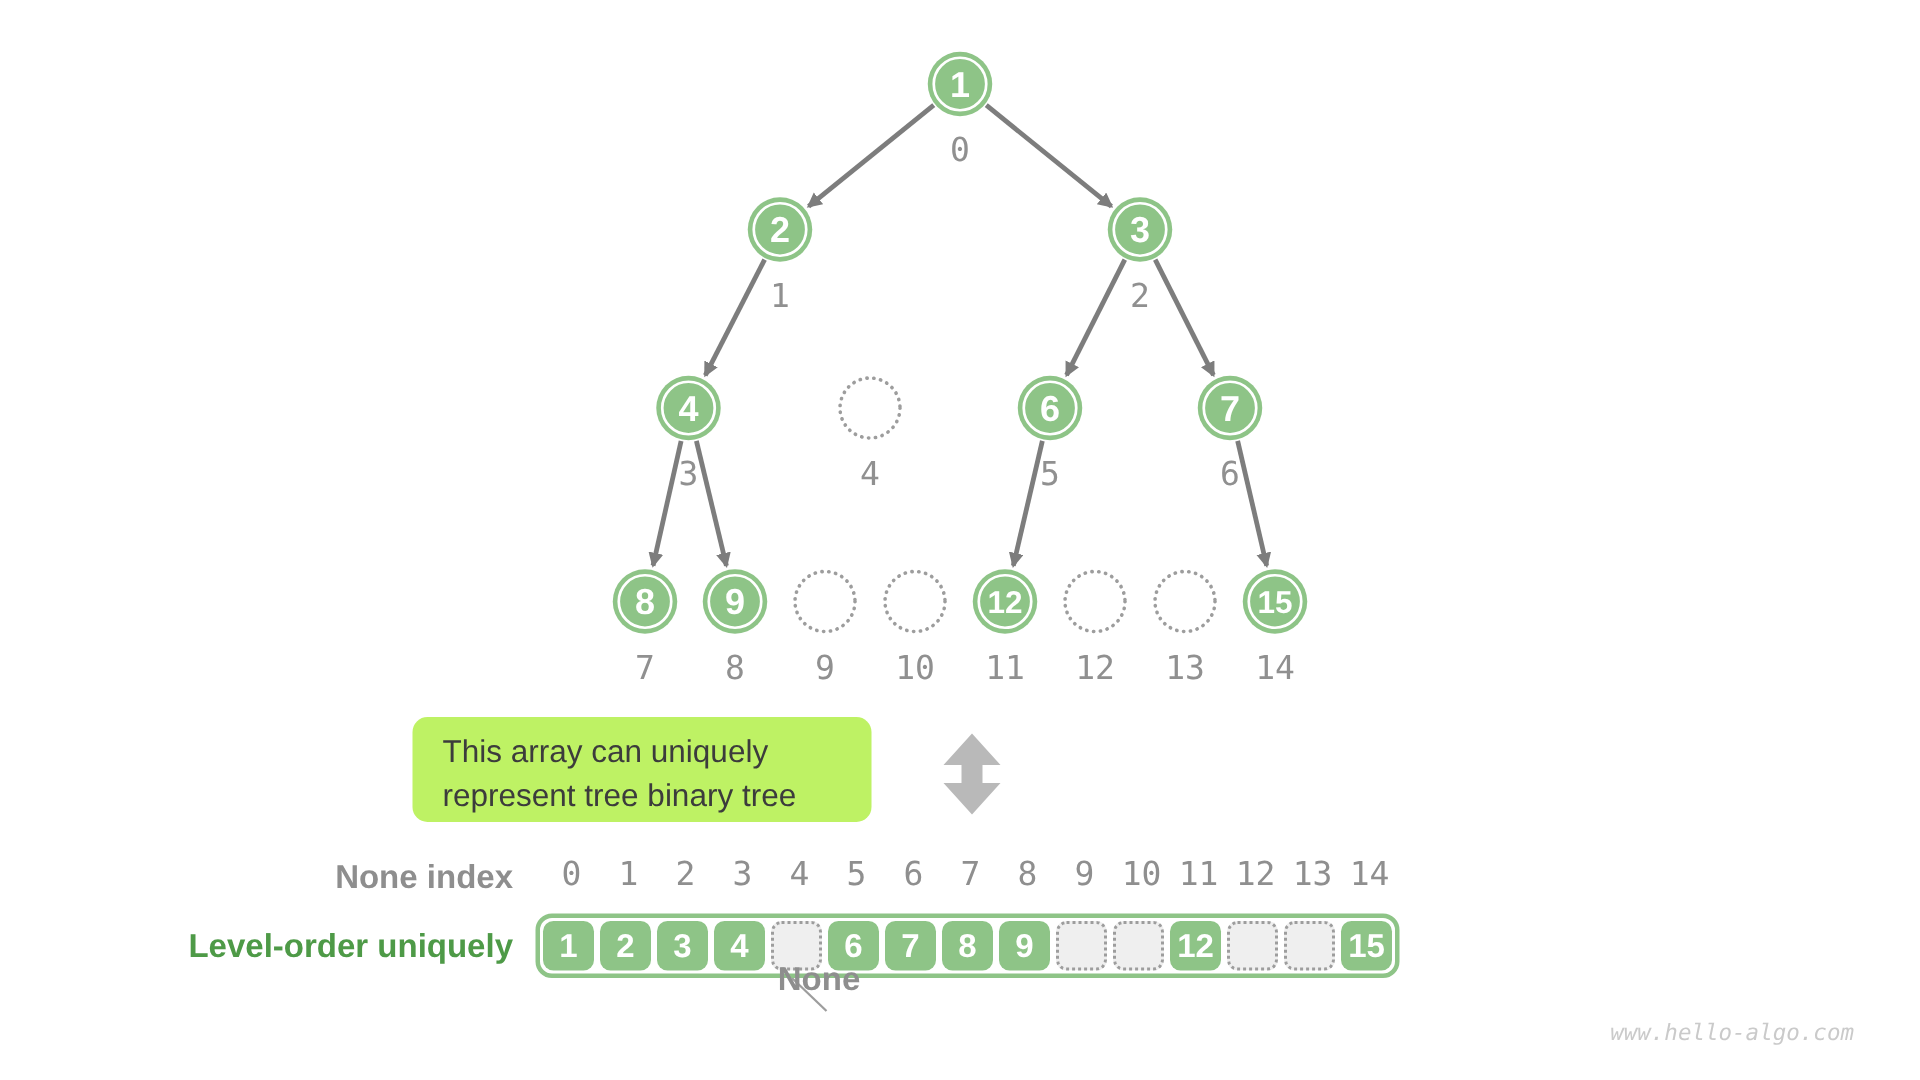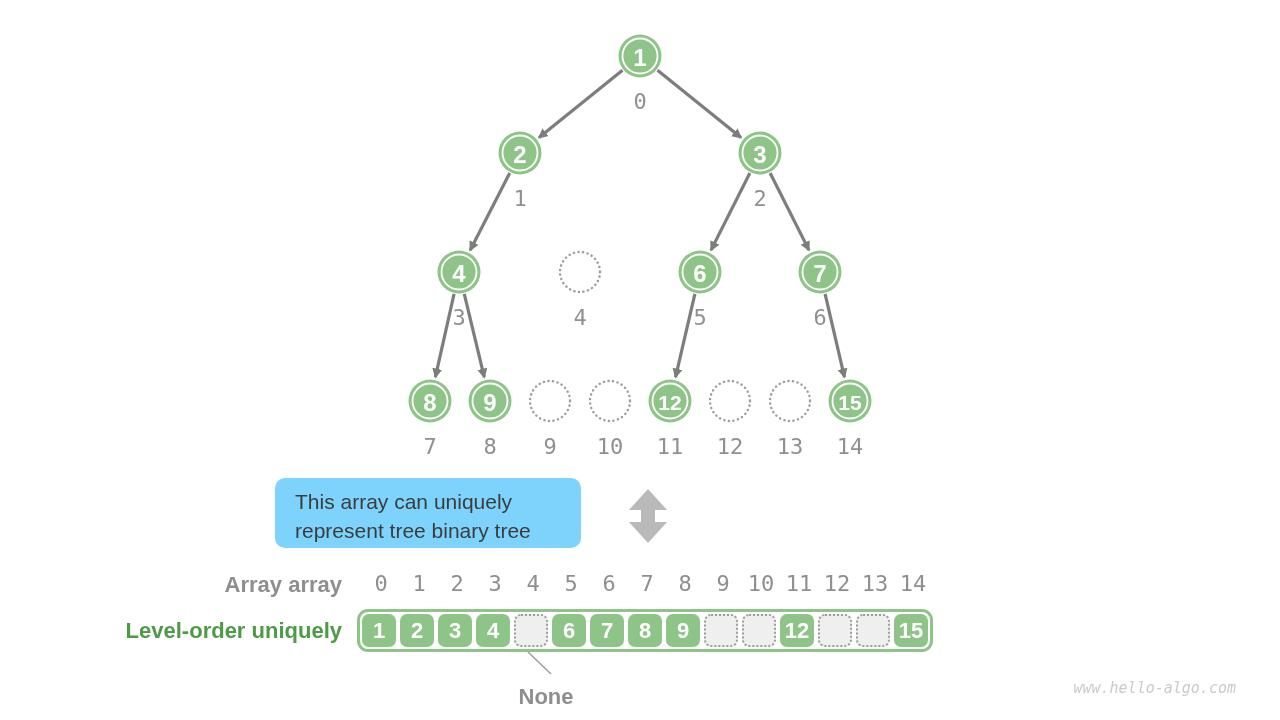--- a/index.html
+++ b/index.html
@@ -2,41 +2,41 @@
 <html><head>
 <meta charset="utf-8">
 <style>
   * { margin: 0; padding: 0; box-sizing: border-box; }
   html,body { width: 1280px; height: 720px; background: #ffffff; overflow: hidden;
               font-family: "Liberation Sans", sans-serif; }
   #stage { position: relative; width: 1280px; height: 720px; background: #ffffff; }
   #diagram-svg { position: absolute; left: 0; top: 0; width: 1280px; height: 720px; }
 
   .callout { position: absolute; left: 275px; top: 478px; width: 306px; height: 70px;
-             background: #7dd3fc; border-radius: 10px; padding: 9px 18px 14px 20px;
+             background: #bef264; border-radius: 10px; padding: 9px 18px 14px 20px;
              font-size: 21px; line-height: 29px; color: #3c3c3c; }
 
   .row-label { position: absolute; left: 90px; width: 252px; text-align: right;
                font-weight: bold; font-size: 22px; }
   #array-index-label { top: 572px; color: #8e8e8e; }
   #traversal-label { top: 618px; color: #4e9a47; }
 
   #index-row { position: absolute; left: 362px; top: 571px; display: flex; }
   #index-row span { display: inline-block; width: 38px; text-align: center;
                     font-family: "DejaVu Sans Mono", monospace; font-size: 22px;
                     color: #8f8f8f; }
 
   #array-box { position: absolute; left: 357px; top: 609px; border: 3px solid #8ec487;
                border-radius: 11px; background: #ffffff; padding: 2px; display: flex; gap: 4px; }
   .cell { width: 34px; height: 33px; border-radius: 7px; text-align: center;
           font-weight: bold; font-size: 22px; line-height: 33px; }
   .cell.filled { background: #8ec487; color: #ffffff; }
   .cell.empty { background: #efefef; border: 2px dotted #9d9d9d; line-height: 29px; }
 
-  #none-label { position: absolute; left: 496px; top: 684px; width: 100px; text-align: center;
+  #none-label { position: absolute; left: 496px; top: 640px; width: 100px; text-align: center;
                 font-weight: bold; font-size: 22px; color: #8e8e8e; }
   #watermark { position: absolute; right: 44px; top: 679px;
                font-family: "DejaVu Sans Mono", monospace; font-size: 15px; color: #cacaca; font-style: italic; }
 </style>
 </head>
 <body>
 
 <div id="stage">
 
   <svg id="diagram-svg" viewBox="0 0 1280 720" xmlns="http://www.w3.org/2000/svg">
@@ -112,21 +112,21 @@
       </g>
     <polygon points="648,489 667,510 655,510 655,522 667,522 648,543 629,522 641,522 641,510 629,510" fill="#b9b9b9"></polygon>
     <line x1="528" y1="652" x2="551" y2="674" stroke="#9d9d9d" stroke-width="1.5"></line>
   </svg>
 
   <div class="callout">
     <div>This array can uniquely</div>
     <div>represent tree binary tree</div>
   </div>
 
-  <div id="array-index-label" class="row-label">Array array</div>
+  <div id="array-index-label" class="row-label">None index</div>
   <div id="traversal-label" class="row-label">Level-order uniquely</div>
 
   <div id="index-row">
       <span>0</span>
       <span>1</span>
       <span>2</span>
       <span>3</span>
       <span>4</span>
       <span>5</span>
       <span>6</span>

